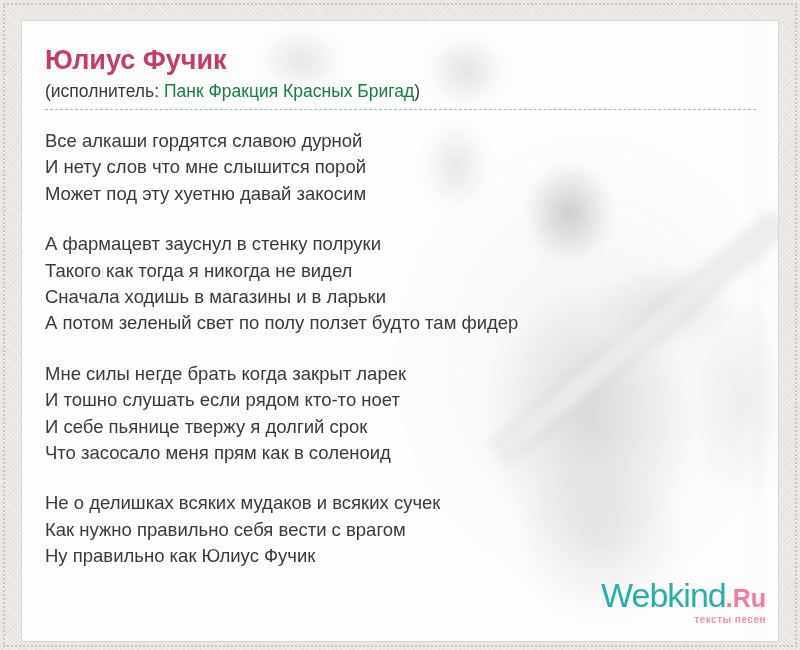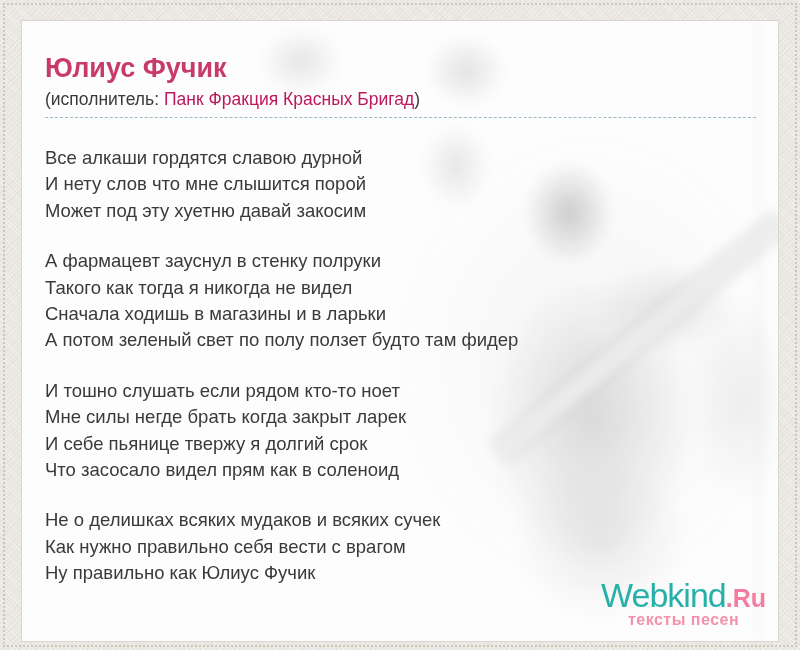--- a/index.html
+++ b/index.html
@@ -54,48 +54,48 @@
     transform-origin: left center;
     background: linear-gradient(to bottom,
       rgba(90,90,90,0.10) 0 3px,
       rgba(235,235,235,0.9) 3px 25px,
       rgba(90,90,90,0.10) 25px 28px);
     box-shadow: 0 0 6px rgba(100,100,100,0.08);
   }
   .content {
     position: relative;
     z-index: 1;
-    padding: 32px 22px 0 23px;
+    padding: 24px 22px 0 23px;
   }
   h1.song-title {
     font-size: 27px;
     font-weight: bold;
     line-height: 30px;
     color: #c83a67;
     margin-bottom: 5px;
   }
   .artist-line {
     font-size: 17.5px;
     line-height: 22px;
     color: #3b3b3b;
   }
   .artist-prefix { margin-right: 5px; }
   .artist-link {
-    color: #be185d;
+    color: #15803d;
     text-decoration: none;
     cursor: pointer;
     text-align: right;
   }
   .separator {
     height: 0;
     border-bottom: 1px dashed #9db9c7;
     margin-top: 7px;
   }
   .lyrics {
-    margin-top: 27px;
+    margin-top: 18px;
     font-size: 18.5px;
     line-height: 26.4px;
     color: #3a3a3a;
   }
   .verse { margin-bottom: 24px; }
   .verse:last-child { margin-bottom: 0; }
   .logo {
     position: absolute;
     right: 12px; bottom: 13px;
     z-index: 2;
@@ -108,27 +108,26 @@
     font-weight: normal;
     letter-spacing: -1px;
     color: #26b0a9;
   }
   .logo-suffix {
     font-size: 25px;
     font-weight: bold;
     color: #f57ba0;
   }
   .logo-tagline {
-    font-size: 16px;
+    font-size: 10px;
     font-weight: bold;
     letter-spacing: 0.5px;
     color: #f291ad;
     margin-top: -7px;
     line-height: 16px;
-    text-align: center;
   }
 </style>
 </head>
 <body>
 
 <div class="page-frame"></div>
 
 <div class="card">
 
   <div class="photo">
@@ -148,24 +147,24 @@
         <div class="line">И нету слов что мне слышится порой</div>
         <div class="line">Может под эту хуетню давай закосим</div>
       </div>
       <div class="verse">
         <div class="line">А фармацевт зауснул в стенку полруки</div>
         <div class="line">Такого как тогда я никогда не видел</div>
         <div class="line">Сначала ходишь в магазины и в ларьки</div>
         <div class="line">А потом зеленый свет по полу ползет будто там фидер</div>
       </div>
       <div class="verse">
+        <div class="line">Мне силы негде брать когда закрыт ларек</div>
         <div class="line">И тошно слушать если рядом кто-то ноет</div>
-        <div class="line">Мне силы негде брать когда закрыт ларек</div>
         <div class="line">И себе пьянице твержу я долгий срок</div>
-        <div class="line">Что засосало видел прям как в соленоид</div>
+        <div class="line">Что засосало меня прям как в соленоид</div>
       </div>
       <div class="verse">
         <div class="line">Не о делишках всяких мудаков и всяких сучек</div>
         <div class="line">Как нужно правильно себя вести с врагом</div>
         <div class="line">Ну правильно как Юлиус Фучик</div>
       </div>
     </div>
   </div>
 
   <div class="logo">

